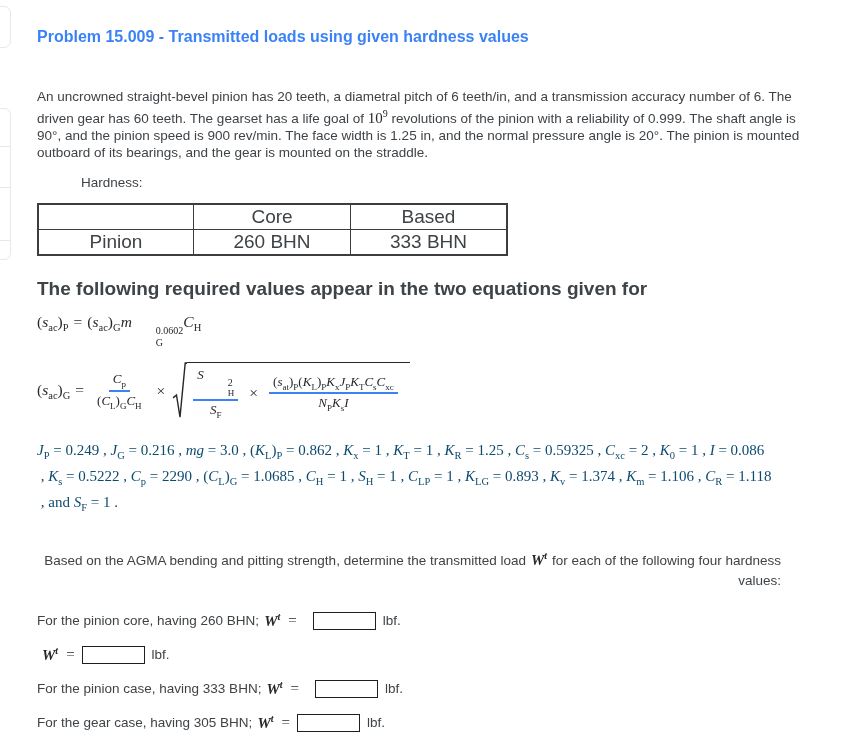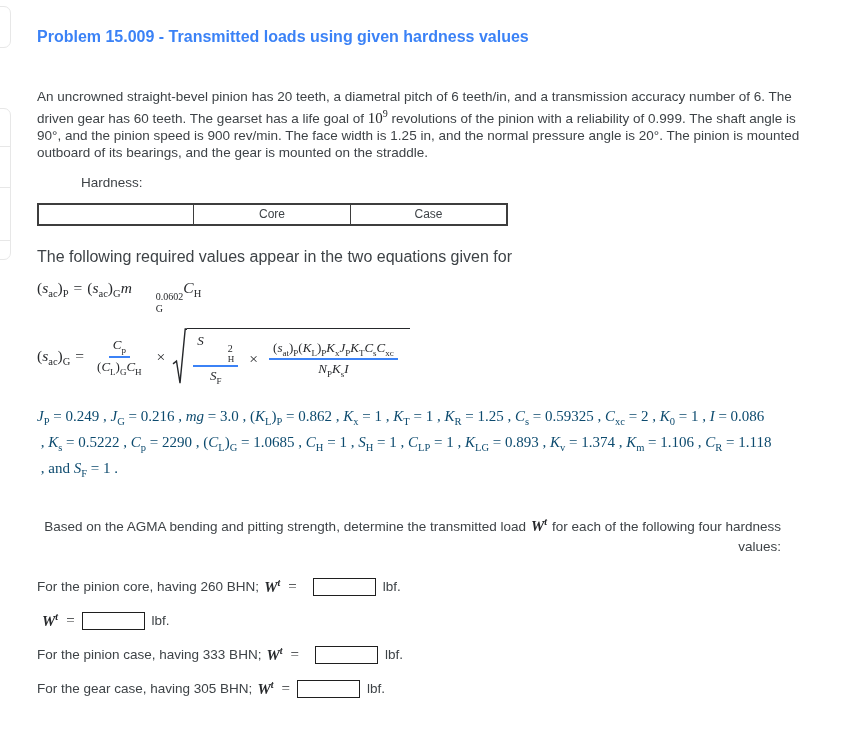--- a/index.html
+++ b/index.html
@@ -15,25 +15,25 @@
   .edge-divider{position:absolute;left:0;right:0;border-top:1px solid #e7e7e7;}
   .ed1{top:37px}.ed2{top:78px}.ed3{top:131px}
   
   .content{padding:28px 37px 0 37px;}
   .page-title{font-size:16px;font-weight:bold;color:#3b82f6;margin:0;}
   .problem-text{margin-top:42px;max-width:772px;font-size:13.5px;line-height:17px;}
   .mathinline{font-family:"Liberation Serif","DejaVu Serif",serif;color:#26282b;font-size:15px;}
   .mathinline sup{font-size:10px;}
   .hardness-label{margin-top:10px;font-size:13.5px;margin-left:44px;}
   
-  table.hardness{border-collapse:collapse;border:2px solid #3d3d3d;margin-top:13px;font-size:12px;color:#3e4347;}
+  table.hardness{border-collapse:collapse;border:2px solid #3d3d3d;margin-top:13px;font-size:19px;color:#3e4347;}
   table.hardness td,table.hardness th{border:1px solid #3d3d3d;font-weight:normal;text-align:center;height:17px;padding:1px 4px;}
   .col-label{width:146px}.col-core{width:148px}.col-case{width:147px}
   
-  .eq-intro{margin-top:22px;font-size:16px;}
+  .eq-intro{margin-top:22px;font-size:19px;font-weight:bold;}
   .math{font-family:"Liberation Serif","DejaVu Serif",serif;color:#26282b;}
   .math i{font-style:italic;}
   .math sub{font-size:10.5px;}
   .eq1{margin-top:16px;font-size:15.5px;height:30px;display:flex;align-items:center;}
   .eq2{margin-top:16px;font-size:15.5px;display:flex;align-items:center;}
   .rel{margin:0 5px;}
   .stack{display:inline-flex;flex-direction:column;align-items:flex-start;font-size:10px;line-height:1.15;vertical-align:-7px;}
   .stack sup,.stack sub{font-size:10px;line-height:1.15;position:static;padding-left:24px;}
   .frac{display:inline-flex;flex-direction:column;align-items:center;font-size:13px;margin:0 4px;}
   .frac .num{padding:0 4px 1px 4px;border-bottom:2px solid #3b82f6;text-align:center;}
@@ -77,21 +77,26 @@
 
   <p class="problem-text"><span>An uncrowned straight-bevel pinion has 20 teeth, a diametral pitch of 6 teeth/in, and a transmission accuracy number of 6. The driven gear has 60 teeth. The gearset has a life goal of </span><span class="mathinline"><span>10</span><sup>9</sup></span><span> revolutions of the pinion with a reliability of 0.999. The shaft angle is 90°, and the pinion speed is 900 rev/min. The face width is 1.25 in, and the normal pressure angle is 20°. The pinion is mounted outboard of its bearings, and the gear is mounted on the straddle.</span></p>
 
   <div class="hardness-label">Hardness:</div>
 
   <table class="hardness">
     <tbody>
         <tr>
       <th class="col-label"></th>
       <th class="col-core">Core</th>
-      <th class="col-case">Case</th>
+      <th class="col-case">Based</th>
+    </tr>
+    <tr>
+      <td>Pinion</td>
+      <td>260 BHN</td>
+      <td>333 BHN</td>
     </tr>
   </tbody>
     </table>
 
   <div class="eq-intro">The following required values appear in the two equations given for</div>
 
   <div class="math eq1">
       <span>
     <span>(</span><i>s</i><sub>ac</sub><span>)</span><sub>P</sub><span class="rel">=</span><span>(</span><i>s</i><sub>ac</sub><span>)</span><sub>G</sub><i>m</i><span class="stack">
           <sup>0.0602</sup>

